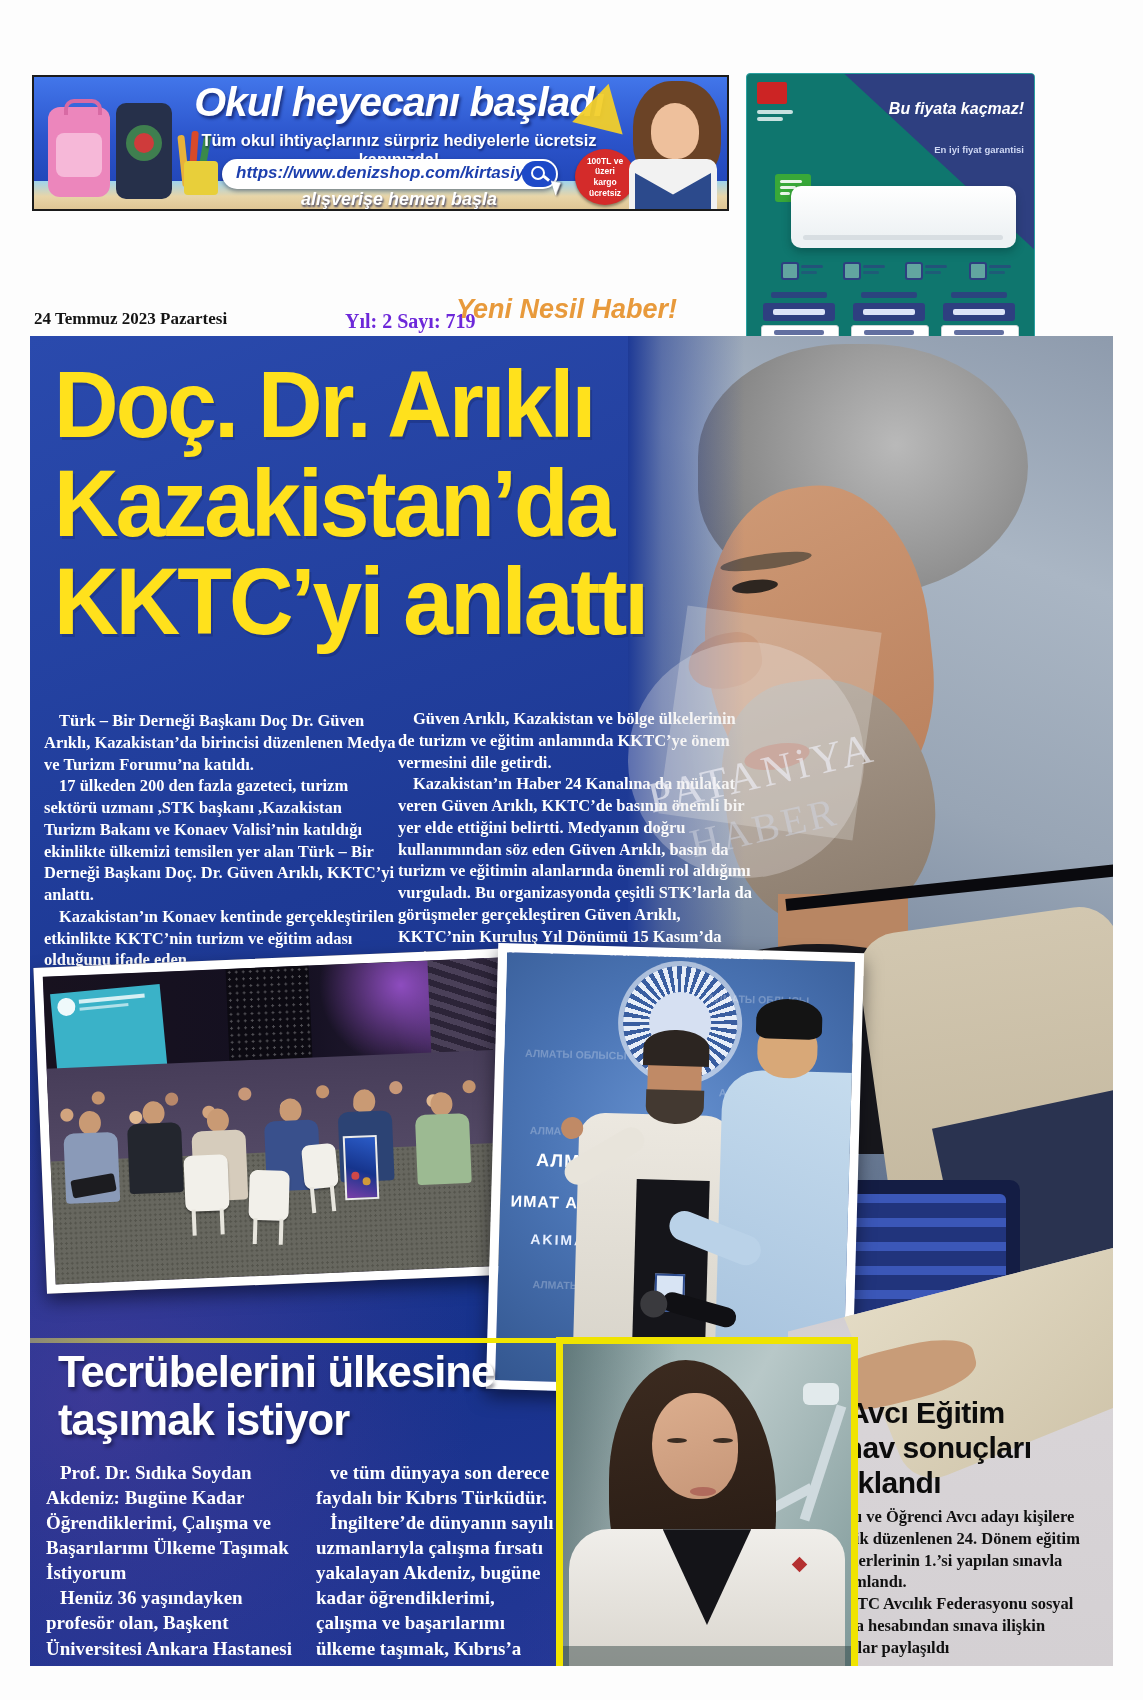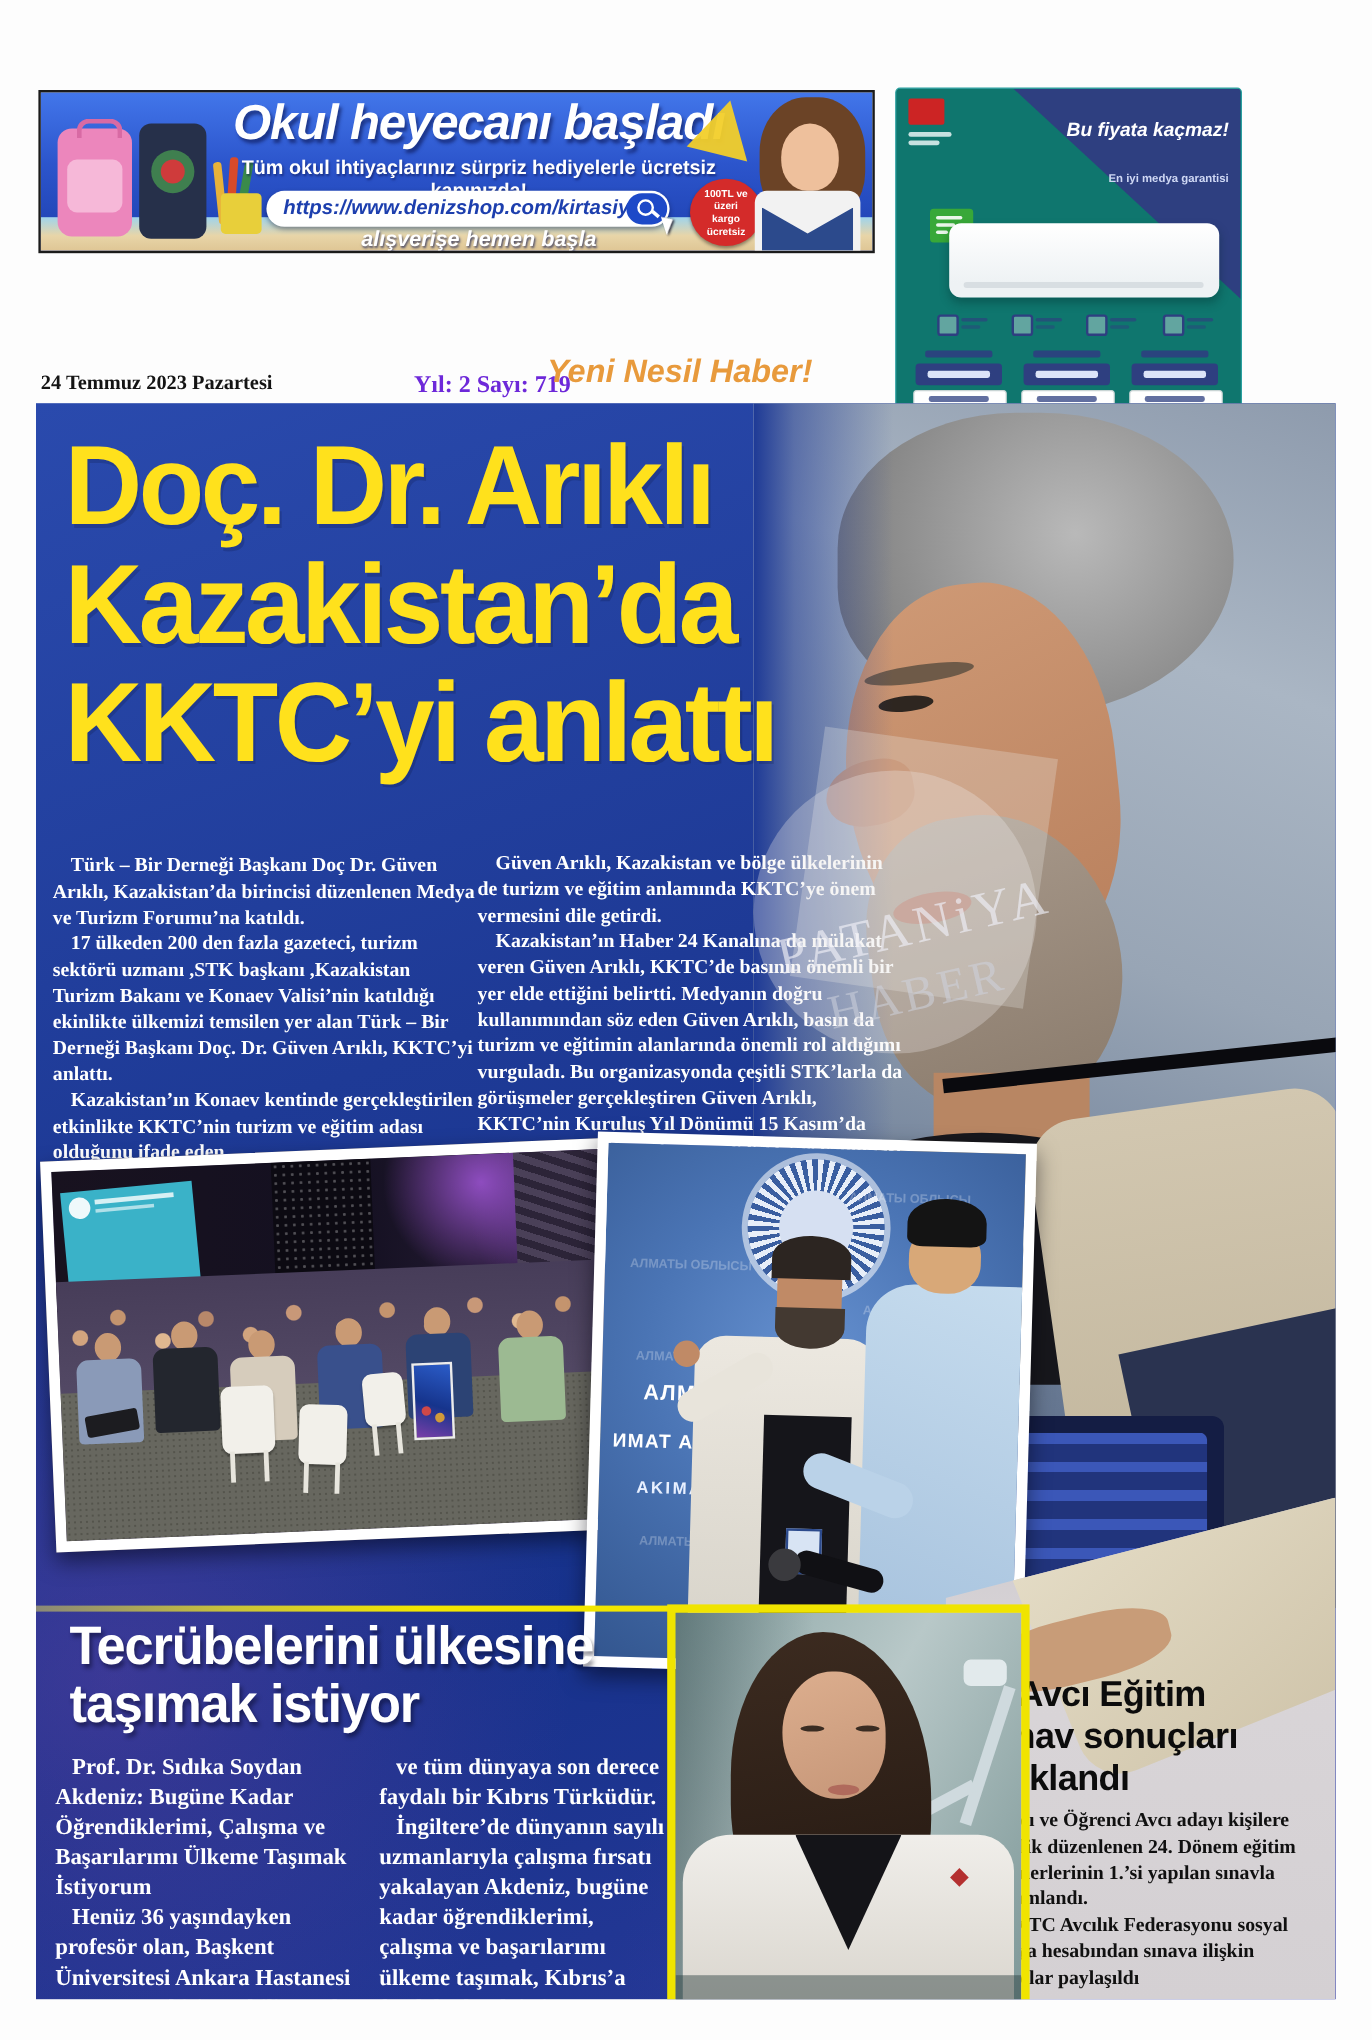--- a/index.html
+++ b/index.html
@@ -305,21 +305,21 @@
     <div class="abs bn-girl-shirt"></div>
     <div class="abs bn-girl-vest"></div>
   </div>
 
   <div class="abs acad">
     <div class="abs ac-navy"></div>
     <div class="abs ac-logo"></div>
     <div class="abs ac-logobar" style="top:36px;"></div>
     <div class="abs ac-logobar" style="top:43px;width:26px;"></div>
     <div class="abs ac-h">Bu fiyata kaçmaz!</div>
-    <div class="abs ac-sub">En iyi medya garantisi</div>
+    <div class="abs ac-sub">En iyi fiyat garantisi</div>
     <div class="abs ac-green">
       <i class="ac-greenline" style="top:6px;"></i>
         <i class="ac-greenline" style="top:12px;width:16px;"></i>
         <i class="ac-greenline" style="top:18px;width:10px;"></i>
     </div>
     <div class="abs ac-unit">
         <span class="ac-vent"></span>
       </div>
     <div class="abs ac-feat" style="left:34px;"></div>
     <div class="abs ac-featbar" style="left:54px;"></div>

